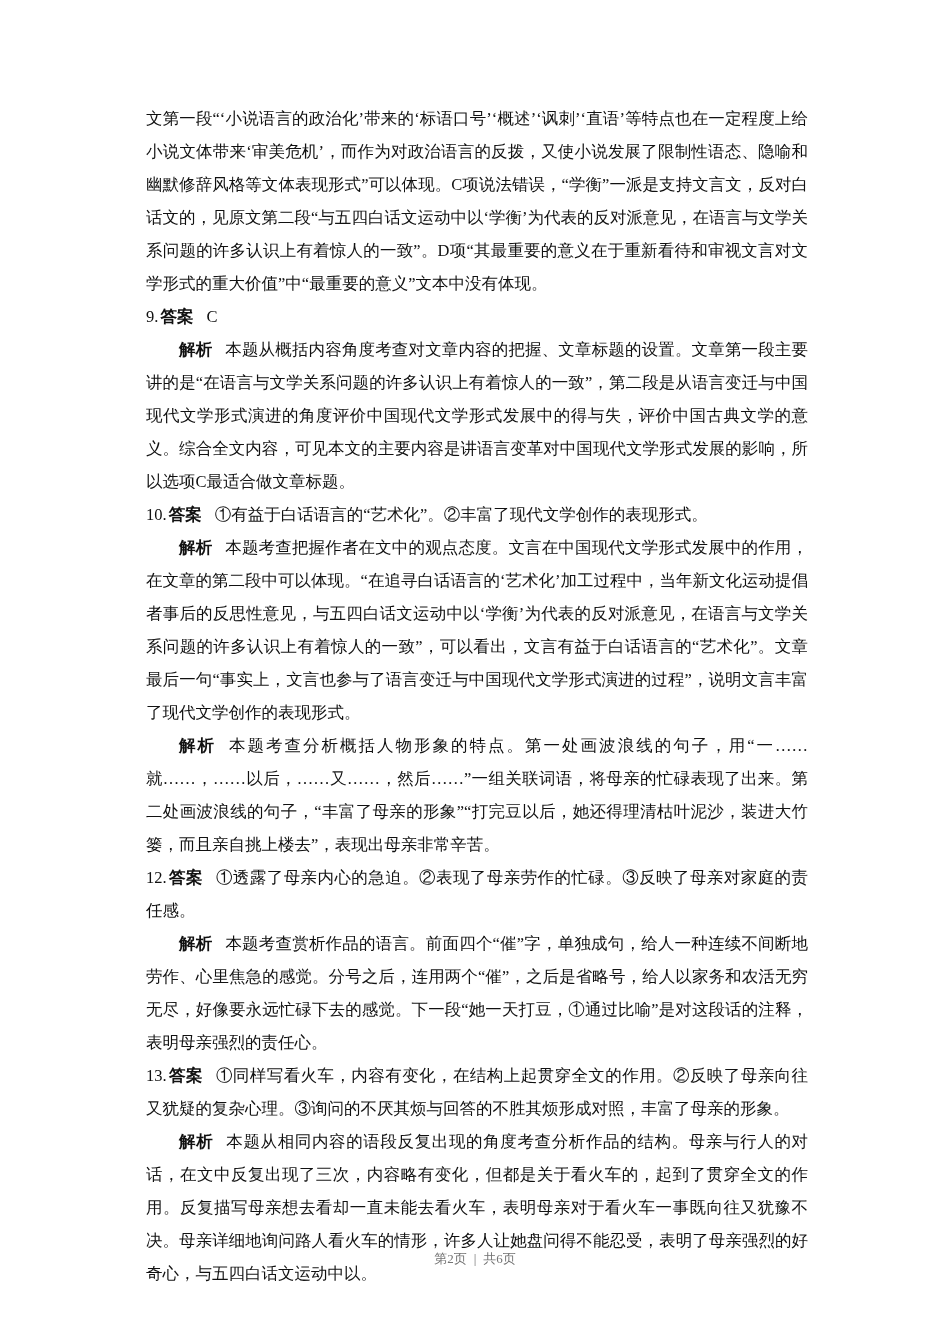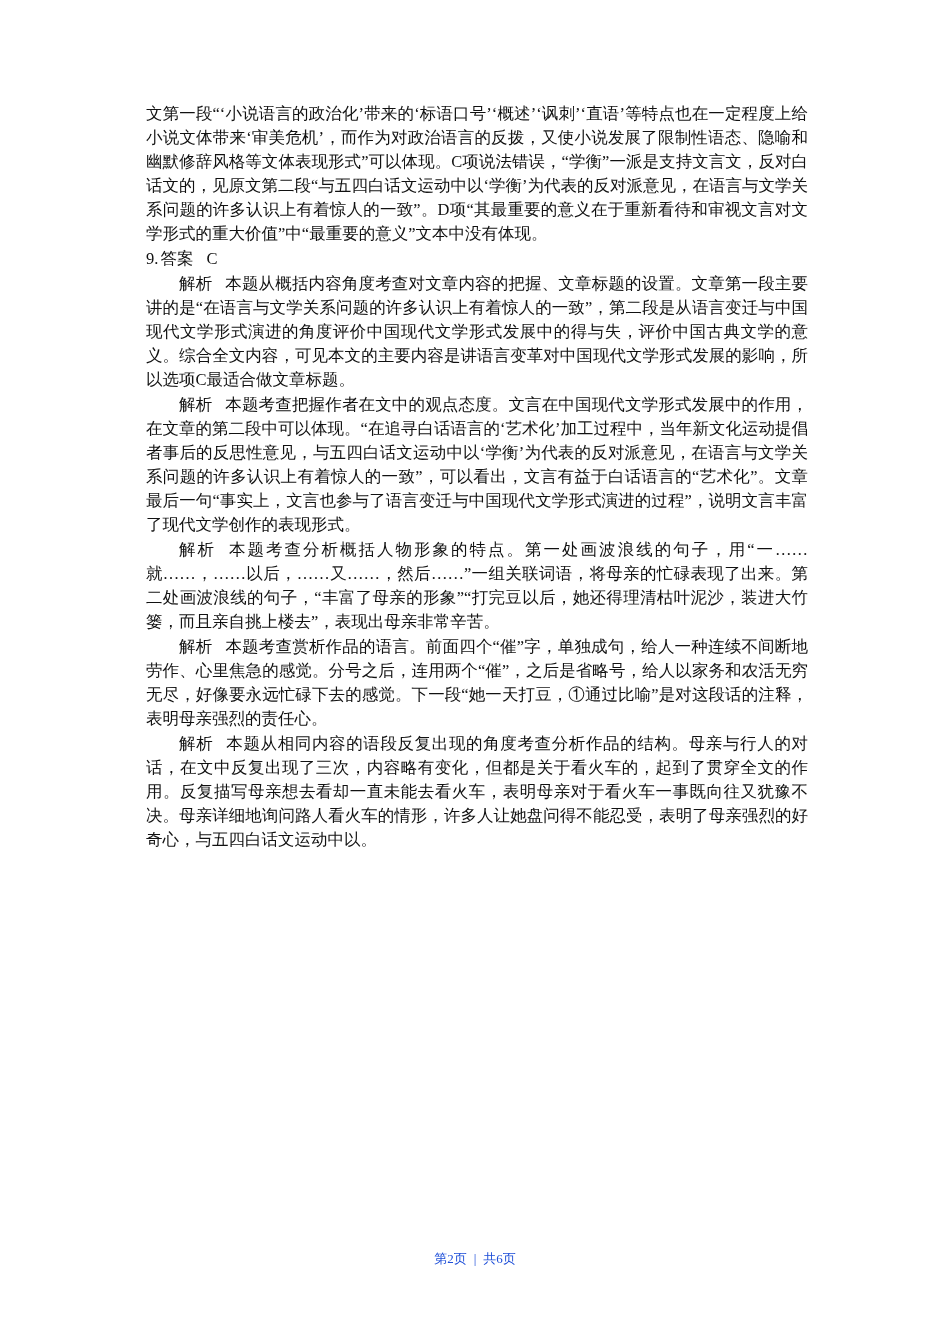--- a/index.html
+++ b/index.html
@@ -13,71 +13,74 @@
     color: #111111;
     font-family: "Liberation Serif", serif;
     overflow: hidden;
   }
   .doc {
     position: absolute;
     left: 146px;
     top: 102px;
     width: 662px;
     font-size: 16.5px;
-    line-height: 24px;
+    line-height: 33px;
     text-align: justify;
   }
   .doc p { margin: 0; }
   .para-cont { text-indent: 0; }
   .ana-line { text-indent: 2em; }
   .qnum { margin-right: 2px; }
   .lbl {
     font-family: "Liberation Sans", sans-serif;
-    font-weight: 400;
+    font-weight: 700;
     margin-right: 13px;
   }
   .footer {
     position: absolute;
     left: 0;
     top: 1250px;
     width: 100%;
     text-align: center;
     font-size: 13px;
-    color: #1d4ed8;
+    color: #737373;
     font-family: "Liberation Serif", serif;
   }
   .footer .sep { margin: 0 7px; }
 </style>
 </head>
 <body>
 
 <div class="page">
 
   <main class="doc">
 
     <p class="para-cont">文第一段“‘小说语言的政治化’带来的‘标语口号’‘概述’‘讽刺’‘直语’等特点也在一定程度上给小说文体带来‘审美危机’，而作为对政治语言的反拨，又使小说发展了限制性语态、隐喻和幽默修辞风格等文体表现形式”可以体现。C项说法错误，“学衡”一派是支持文言文，反对白话文的，见原文第二段“与五四白话文运动中以‘学衡’为代表的反对派意见，在语言与文学关系问题的许多认识上有着惊人的一致”。D项“其最重要的意义在于重新看待和审视文言对文学形式的重大价值”中“最重要的意义”文本中没有体现。</p>
 
     <section class="qa">
       <p class="ans-line"><span class="qnum">9.</span><span class="lbl">答案</span><span class="ans-text">C</span></p>
       <p class="ana-line"><span class="lbl">解析</span><span class="ana-text">本题从概括内容角度考查对文章内容的把握、文章标题的设置。文章第一段主要讲的是“在语言与文学关系问题的许多认识上有着惊人的一致”，第二段是从语言变迁与中国现代文学形式演进的角度评价中国现代文学形式发展中的得与失，评价中国古典文学的意义。综合全文内容，可见本文的主要内容是讲语言变革对中国现代文学形式发展的影响，所以选项C最适合做文章标题。</span></p>
     </section>
 
     <section class="qa">
+      <p class="ans-line"><span class="qnum">10.</span><span class="lbl">答案</span><span class="ans-text">①有益于白话语言的“艺术化”。②丰富了现代文学创作的表现形式。</span></p>
       <p class="ana-line"><span class="lbl">解析</span><span class="ana-text">本题考查把握作者在文中的观点态度。文言在中国现代文学形式发展中的作用，在文章的第二段中可以体现。“在追寻白话语言的‘艺术化’加工过程中，当年新文化运动提倡者事后的反思性意见，与五四白话文运动中以‘学衡’为代表的反对派意见，在语言与文学关系问题的许多认识上有着惊人的一致”，可以看出，文言有益于白话语言的“艺术化”。文章最后一句“事实上，文言也参与了语言变迁与中国现代文学形式演进的过程”，说明文言丰富了现代文学创作的表现形式。</span></p>
     </section>
 
     <section class="qa">
       <p class="ana-line"><span class="lbl">解析</span><span class="ana-text">本题考查分析概括人物形象的特点。第一处画波浪线的句子，用“一……就……，……以后，……又……，然后……”一组关联词语，将母亲的忙碌表现了出来。第二处画波浪线的句子，“丰富了母亲的形象”“打完豆以后，她还得理清枯叶泥沙，装进大竹篓，而且亲自挑上楼去”，表现出母亲非常辛苦。</span></p>
     </section>
 
     <section class="qa">
+      <p class="ans-line"><span class="qnum">12.</span><span class="lbl">答案</span><span class="ans-text">①透露了母亲内心的急迫。②表现了母亲劳作的忙碌。③反映了母亲对家庭的责任感。</span></p>
       <p class="ana-line"><span class="lbl">解析</span><span class="ana-text">本题考查赏析作品的语言。前面四个“催”字，单独成句，给人一种连续不间断地劳作、心里焦急的感觉。分号之后，连用两个“催”，之后是省略号，给人以家务和农活无穷无尽，好像要永远忙碌下去的感觉。下一段“她一天打豆，①通过比喻”是对这段话的注释，表明母亲强烈的责任心。</span></p>
     </section>
 
     <section class="qa">
+      <p class="ans-line"><span class="qnum">13.</span><span class="lbl">答案</span><span class="ans-text">①同样写看火车，内容有变化，在结构上起贯穿全文的作用。②反映了母亲向往又犹疑的复杂心理。③询问的不厌其烦与回答的不胜其烦形成对照，丰富了母亲的形象。</span></p>
       <p class="ana-line"><span class="lbl">解析</span><span class="ana-text">本题从相同内容的语段反复出现的角度考查分析作品的结构。母亲与行人的对话，在文中反复出现了三次，内容略有变化，但都是关于看火车的，起到了贯穿全文的作用。反复描写母亲想去看却一直未能去看火车，表明母亲对于看火车一事既向往又犹豫不决。母亲详细地询问路人看火车的情形，许多人让她盘问得不能忍受，表明了母亲强烈的好奇心，与五四白话文运动中以。</span></p>
     </section>
 
 
   </main>
 
   <footer class="footer">
     <span>第2页</span><span class="sep">|</span><span>共6页</span>
   </footer>
 

